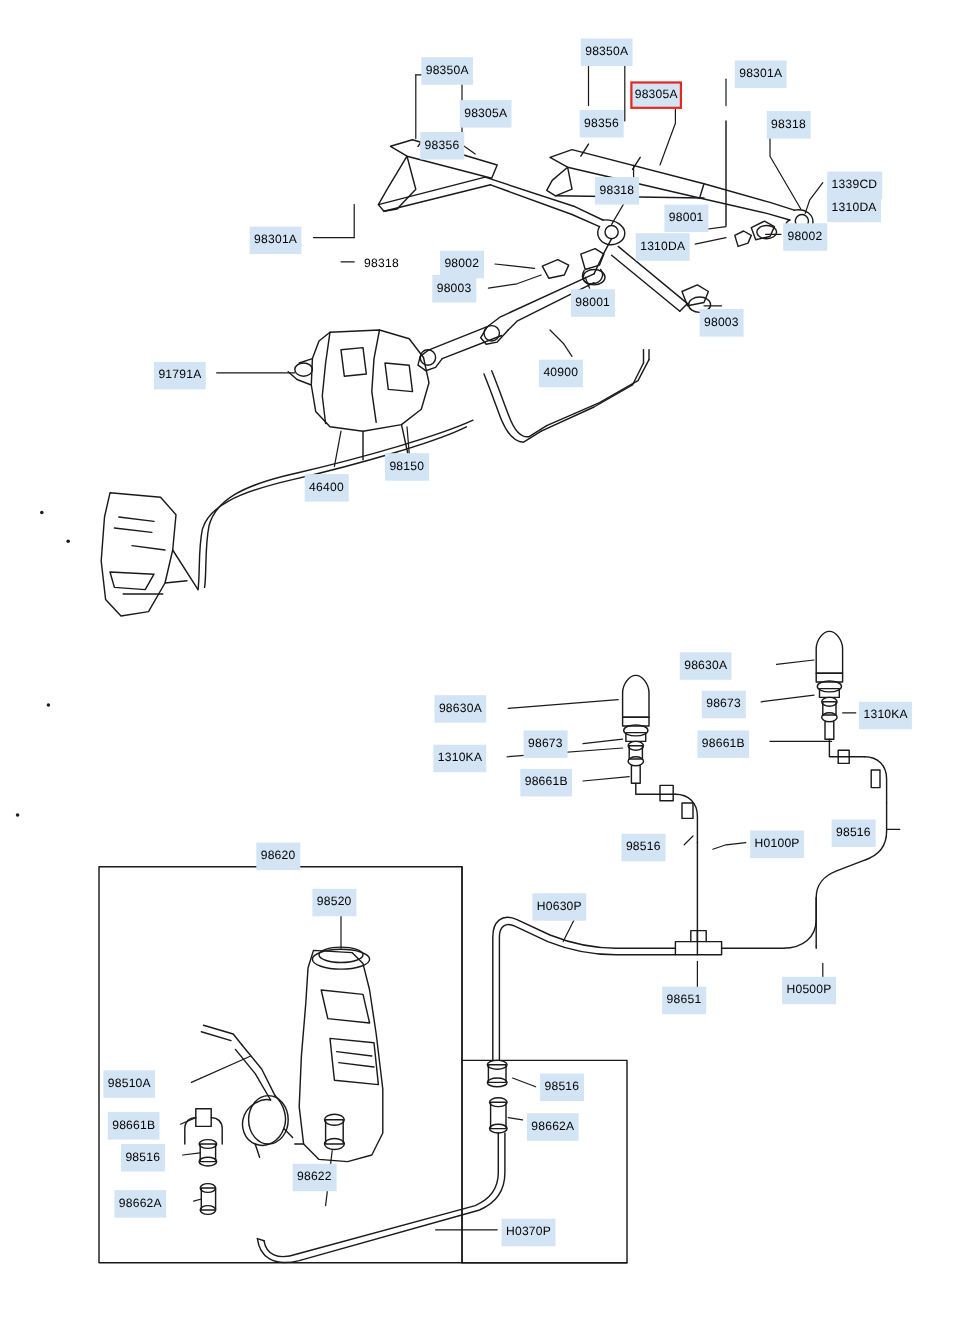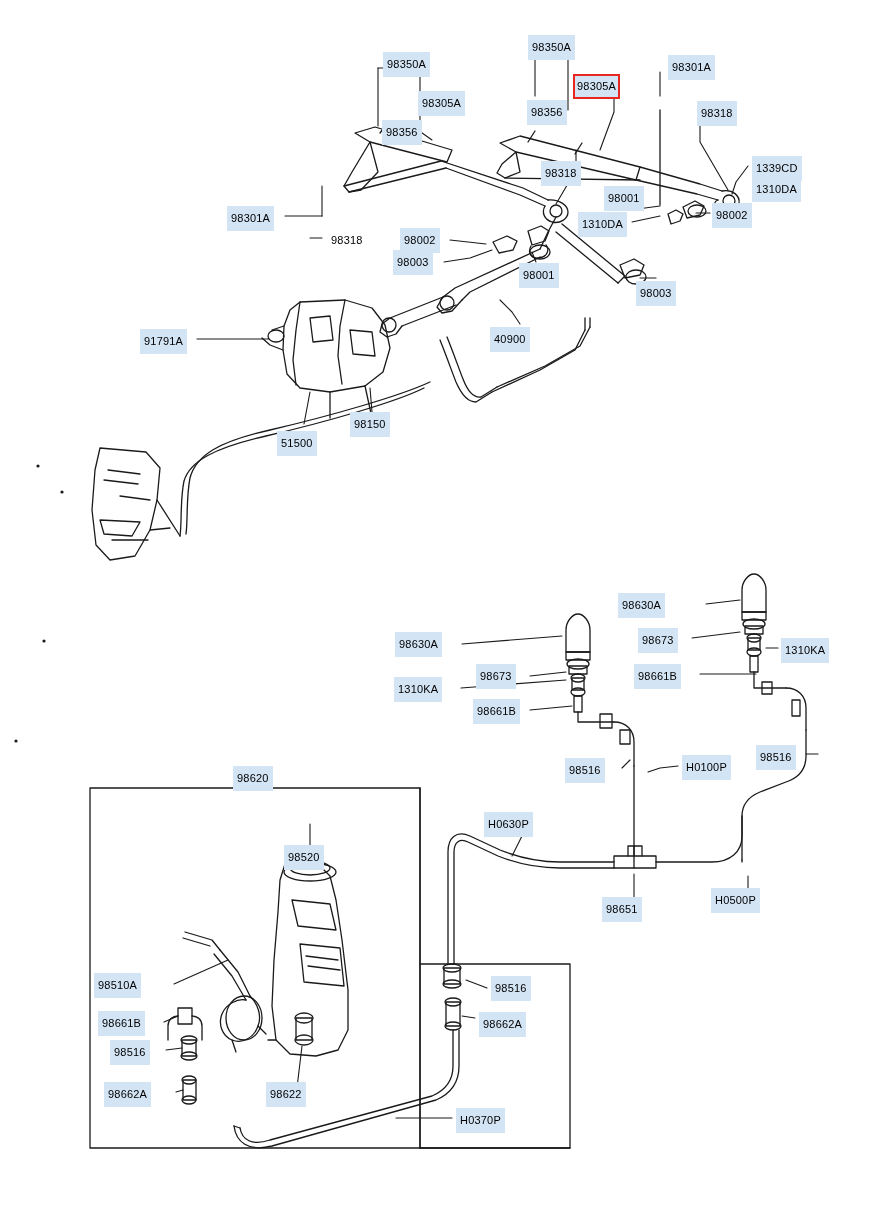--- a/index.html
+++ b/index.html
@@ -285,44 +285,44 @@
     <div class="lbl" style="left:578px; top:212px;">1310DA</div>
     <div class="lbl" style="left:712px; top:203px;">98002</div>
     <div class="lbl" style="left:227px; top:206px;">98301A</div>
     <div class="lbl plain" style="left:327px; top:228px;">98318</div>
     <div class="lbl" style="left:400px; top:228px;">98002</div>
     <div class="lbl" style="left:393px; top:250px;">98003</div>
     <div class="lbl" style="left:519px; top:263px;">98001</div>
     <div class="lbl" style="left:636px; top:281px;">98003</div>
     <div class="lbl" style="left:490px; top:327px;">40900</div>
     <div class="lbl" style="left:140px; top:329px;">91791A</div>
-    <div class="lbl" style="left:277px; top:431px;">51500</div>
+    <div class="lbl" style="left:277px; top:431px;">46400</div>
     <div class="lbl" style="left:350px; top:412px;">98150</div>
   </div>
 
   <div>
     <div class="lbl" style="left:618px; top:593px;">98630A</div>
     <div class="lbl" style="left:638px; top:628px;">98673</div>
     <div class="lbl" style="left:781px; top:638px;">1310KA</div>
     <div class="lbl" style="left:634px; top:664px;">98661B</div>
     <div class="lbl" style="left:395px; top:632px;">98630A</div>
     <div class="lbl" style="left:476px; top:664px;">98673</div>
     <div class="lbl" style="left:394px; top:677px;">1310KA</div>
     <div class="lbl" style="left:473px; top:699px;">98661B</div>
     <div class="lbl" style="left:756px; top:745px;">98516</div>
     <div class="lbl" style="left:565px; top:758px;">98516</div>
     <div class="lbl" style="left:682px; top:755px;">H0100P</div>
     <div class="lbl" style="left:233px; top:766px;">98620</div>
     <div class="lbl" style="left:484px; top:812px;">H0630P</div>
-    <div class="lbl" style="left:284px; top:845px;text-align:right;">98520</div>
+    <div class="lbl" style="left:284px; top:808px;text-align:right;">98520</div>
     <div class="lbl" style="left:711px; top:888px;">H0500P</div>
     <div class="lbl" style="left:602px; top:897px;">98651</div>
     <div class="lbl" style="left:94px; top:973px;">98510A</div>
     <div class="lbl" style="left:491px; top:976px;">98516</div>
     <div class="lbl" style="left:98px;  top:1011px;">98661B</div>
     <div class="lbl" style="left:479px; top:1012px;">98662A</div>
     <div class="lbl" style="left:110px; top:1040px;">98516</div>
     <div class="lbl" style="left:104px; top:1082px;">98662A</div>
-    <div class="lbl" style="left:266px; top:1082px;">98622</div>
+    <div class="lbl" style="left:266px; top:1058px;">98622</div>
     <div class="lbl" style="left:456px; top:1108px;">H0370P</div>
   </div>
 
 </div>
 
 </body></html>

